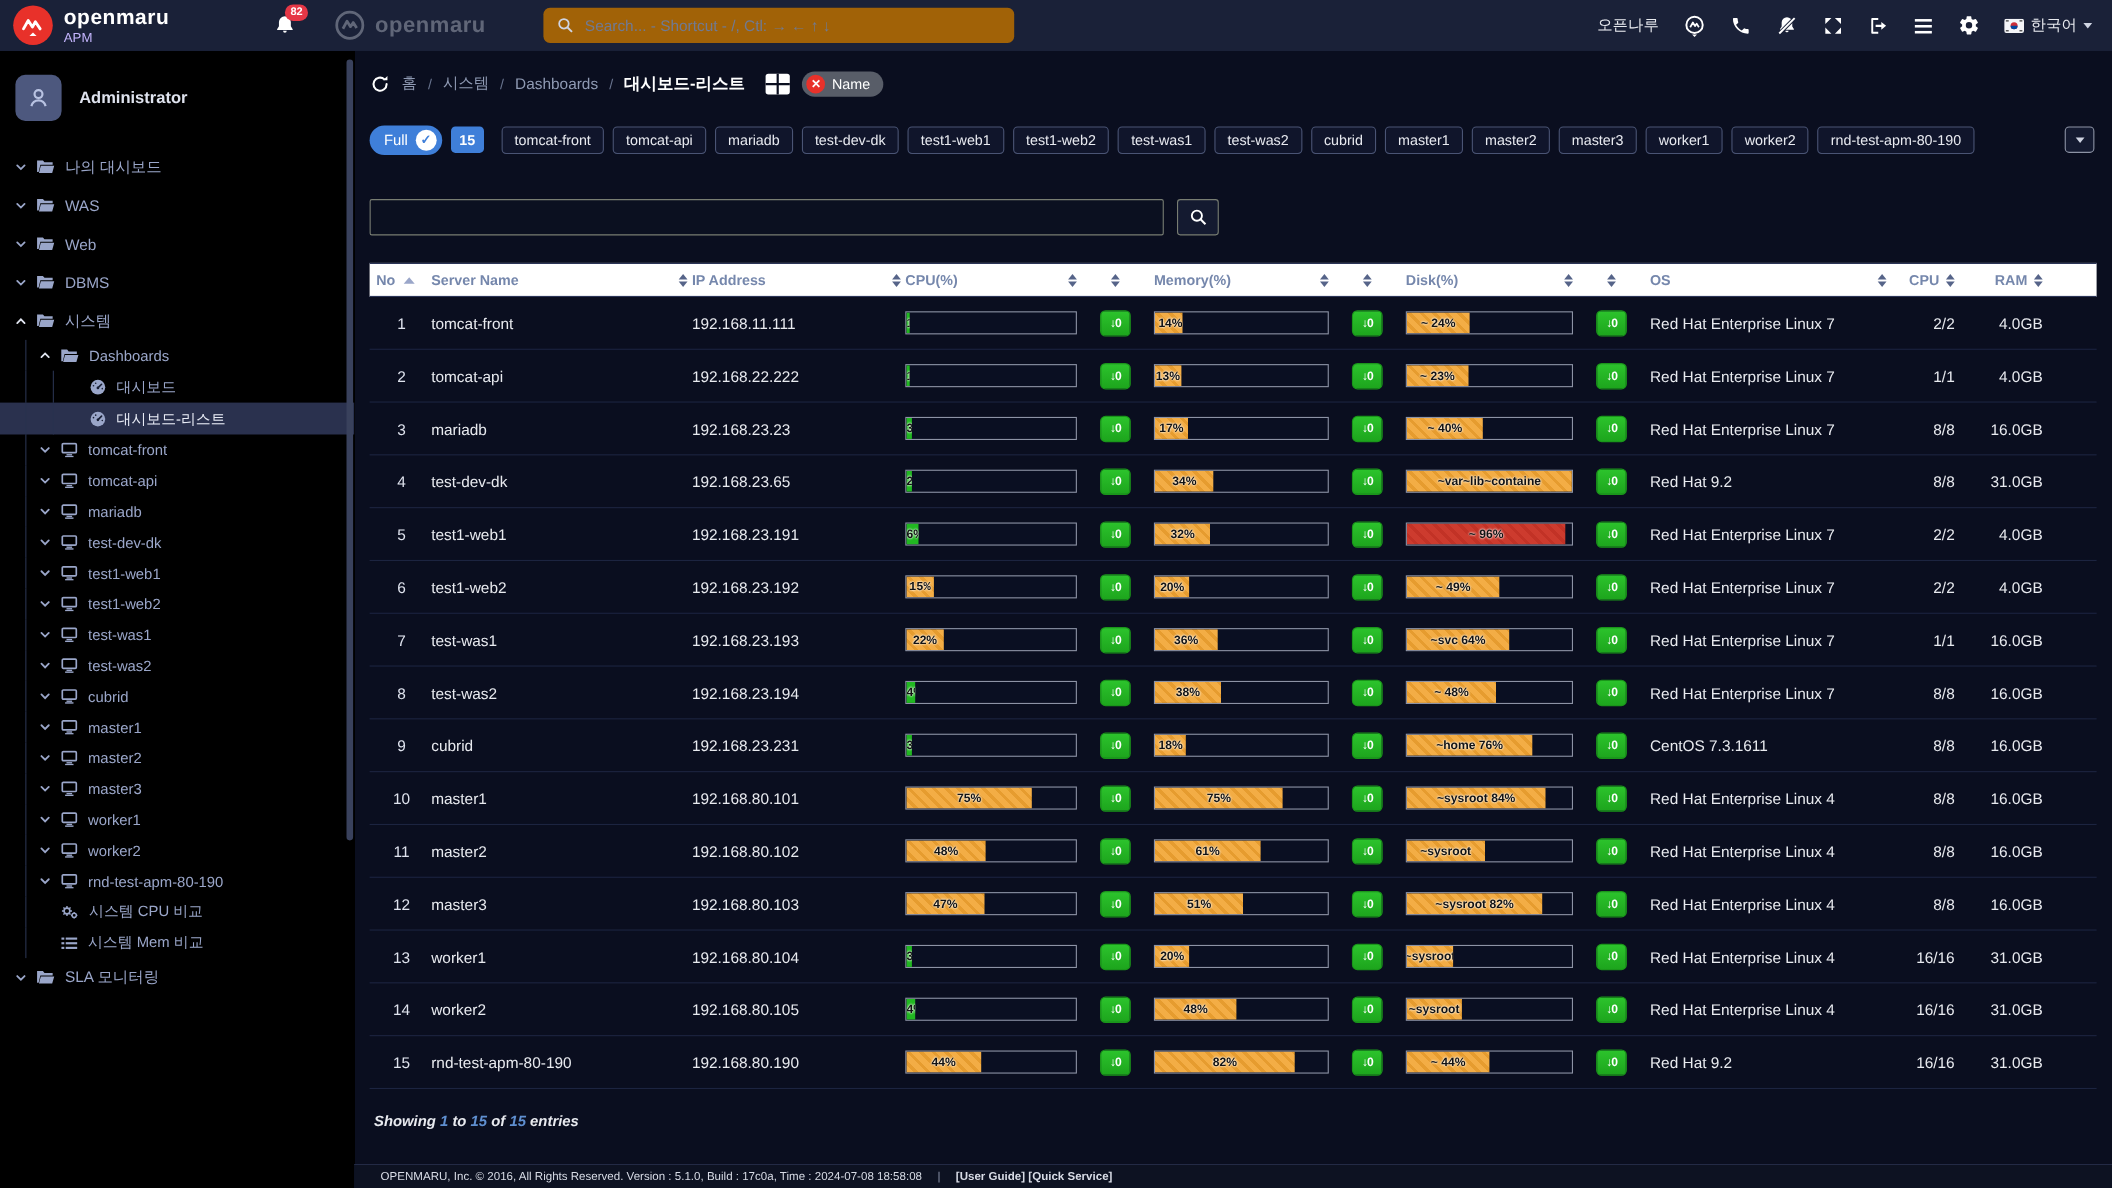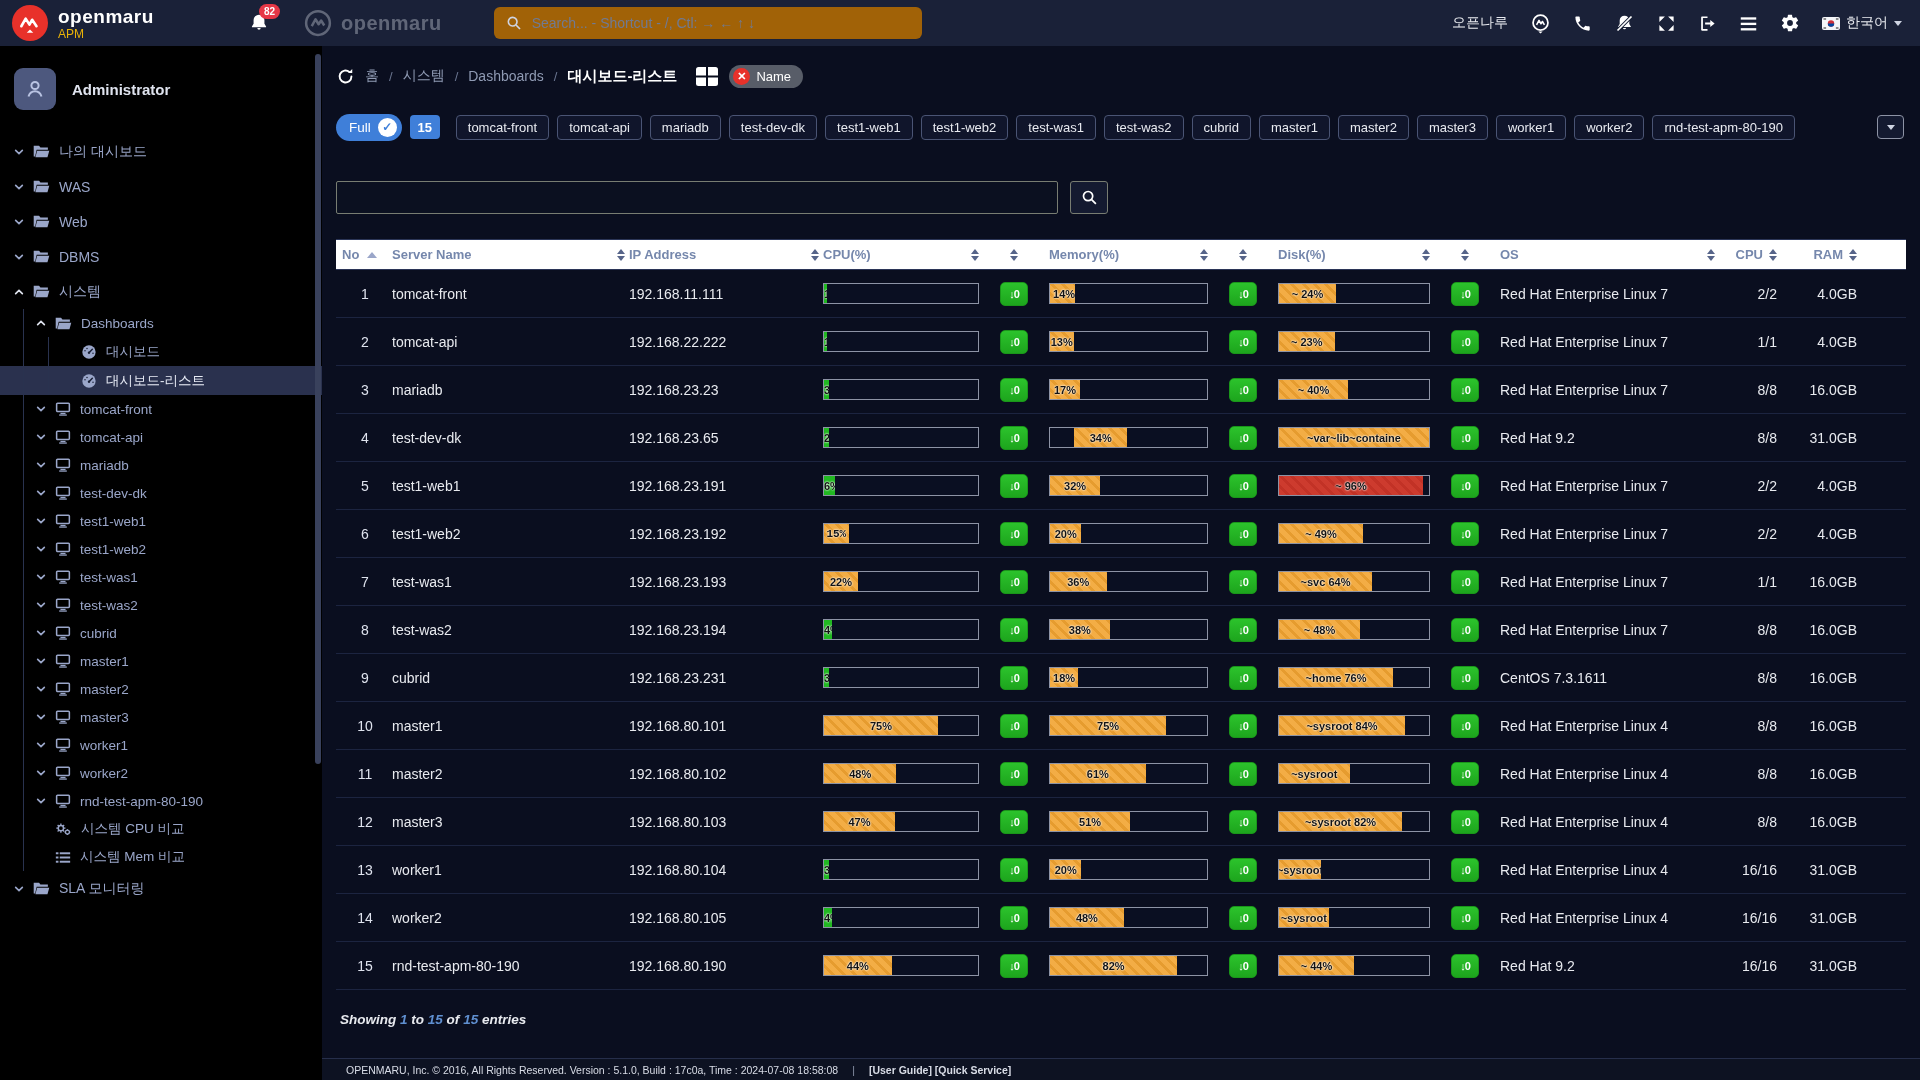--- a/index.html
+++ b/index.html
@@ -6,21 +6,21 @@
   html,body { width:1920px; height:1080px; overflow:hidden; }
   body { background:#0a0e1f; font-family:"Liberation Sans", sans-serif; color:#e8eaef; }
 
   
   .topbar { position:fixed; top:0; left:0; width:1920px; height:46px; background:#1a2138;
             display:flex; align-items:center; z-index:50; }
   .brand { width:235px; display:flex; align-items:center; gap:10px; padding-left:12px; }
   .brand-logo { width:36px; height:36px; border-radius:50%; background:#e8312a; display:flex; align-items:center; justify-content:center; }
   .brand-text  { line-height:1; }
   .brand-text .bt1 { font-size:19px; font-weight:bold; color:#fff; letter-spacing:.5px; }
-  .brand-text .bt2 { font-size:12px; color:#eab308; margin-top:2px; }
+  .brand-text .bt2 { font-size:12px; color:#c4b5fd; margin-top:2px; }
   .bell-wrap { position:relative; margin-left:14px; cursor:pointer; }
   .badge { position:absolute; top:-8px; left:10px; background:#e63746; color:#fff; font-size:10px; font-weight:bold;
            border-radius:9px; padding:2px 5px; }
   .watermark { display:flex; align-items:center; gap:8px; margin-left:34px; opacity:.55; }
   .watermark .wm-txt { font-size:20px; font-weight:bold; color:#9aa0ad; letter-spacing:.5px; }
   .top-search { margin-left:52px; width:428px; height:32px; background:#a16207; border-radius:6px;
                 display:flex; align-items:center; padding:0 12px; gap:10px; }
   .top-search input { background:transparent; border:none; outline:none; color:#cfd4e2; font-size:14px; width:100%;
                       font-family:"Liberation Sans", sans-serif; }
   .top-search input::placeholder { color:#707a93; }
@@ -835,21 +835,21 @@
           <div class="c-no">4</div>
           <div>test-dev-dk</div>
           <div>192.168.23.65</div>
           <div class="bar">
             <div class="fill green tiny" style="width: 3%;">
               <span>2%</span>
             </div>
           </div>
           <div class="act">↓0</div>
           <div class="bar">
-            <div class="fill orange" style="width: 34%; margin-left: 24px;">
+            <div class="fill orange" style="width: 34%;">
               <span>34%</span>
             </div>
           </div>
           <div class="act">↓0</div>
           <div class="bar">
             <div class="fill orange" style="width: 100%;">
               <span>~var~lib~containe</span>
             </div>
           </div>
           <div class="act">↓0</div>

